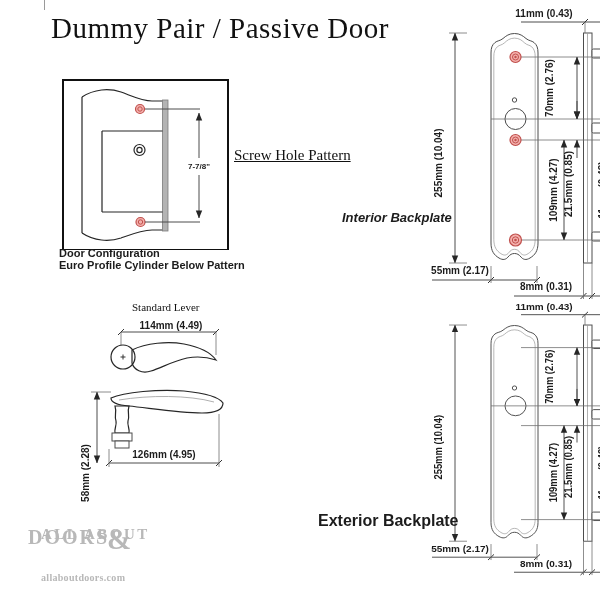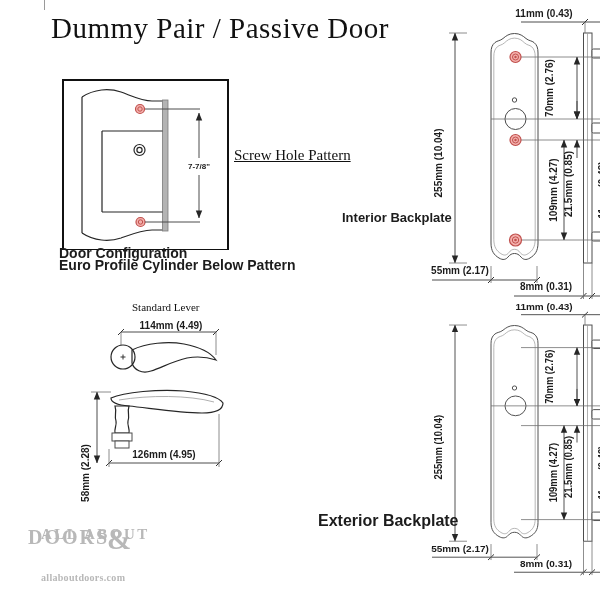--- a/index.html
+++ b/index.html
@@ -66,21 +66,21 @@
     <g>
       <path class="ln" d="M91,34 L146,34 M91,147 L146,147"></path>
       <line class="ln" x1="145" y1="38" x2="145" y2="83" marker-start="url(#arr-dc)"></line>
       <line class="ln" x1="145" y1="100" x2="145" y2="143" marker-end="url(#arr-dc)"></line>
       <text class="dim-sm" x="145" y="94" text-anchor="middle">7-7/8"</text>
     </g>
   </svg>
 
   <div class="abs serif-label" style="left:210px;top:147px;font-size:15px;text-decoration:underline;">Screw Hole Pattern</div>
 
-  <div class="abs bold-caption" style="left:35px;top:248px;font-size:14px;line-height:11.5px;">
+  <div class="abs bold-caption" style="left:35px;top:248px;font-size:11px;line-height:11.5px;">
     <div>Door Configuration</div>
     <div>Euro Profile Cylinder Below Pattern</div>
   </div>
 
   <div class="abs serif-label" style="left:108px;top:301px;font-size:11px;">Standard Lever</div>
 
   <svg class="abs" style="left:50px;top:318px;" width="165" height="195" viewBox="0 0 165 195">
     <defs>
       <marker id="arr-lv" viewBox="0 0 10 10" refX="9.5" refY="5" markerWidth="8" markerHeight="8" orient="auto-start-reverse">
           <path d="M0,1 L10,5 L0,9 Z" fill="#262626"></path>
@@ -216,21 +216,21 @@
     <g>
       <text class="dim" x="122" y="290" text-anchor="middle">8mm (0.31)</text>
       <line class="ln" x1="90" y1="296" x2="197" y2="296"></line>
       <line class="tick" x1="156.5" y1="299" x2="162.5" y2="293"></line>
       <line class="tick" x1="165" y1="299" x2="171" y2="293"></line>
       <line class="ref" x1="159.5" y1="263" x2="159.5" y2="299"></line>
       <line class="ref" x1="168" y1="263" x2="168" y2="299"></line>
     </g>
   </svg>
 
-  <div class="abs bold-caption" style="left:318px;top:210px;font-size:13px;">Interior Backplate</div>
+  <div class="abs bold-caption" style="left:318px;top:210px;font-size:13px;font-style:italic;">Interior Backplate</div>
 
   <svg class="abs" style="left:400px;top:294px;" width="200" height="282" viewBox="0 0 200 300" preserveAspectRatio="none">
     <defs>
       <marker id="arr-ex" viewBox="0 0 10 10" refX="9.5" refY="5" markerWidth="8" markerHeight="8" orient="auto-start-reverse">
           <path d="M0,1 L10,5 L0,9 Z" fill="#262626"></path>
         </marker>
     </defs>
     <g>
       <path class="shape" d="M67,53 C67,48 68,45 71,42.5 C73.5,40.5 76,41 79,38.5 C82,36 85,33.5 90.5,33.5 C96,33.5 99,36 102,38.5 C105,41 107.5,40.5 110,42.5 C113,45 114,48 114,53 L114,243 C114,251 111,255 106,258 C102,260.5 99,259.5 97,257 C95,254.5 93,253.5 90.5,253.5 C88,253.5 86,254.5 84,257 C82,259.5 79,260.5 75,258 C70,255 67,251 67,243 Z"></path>
       <path class="inner" d="M67,53 C67,48 68,45 71,42.5 C73.5,40.5 76,41 79,38.5 C82,36 85,33.5 90.5,33.5 C96,33.5 99,36 102,38.5 C105,41 107.5,40.5 110,42.5 C113,45 114,48 114,53 L114,243 C114,251 111,255 106,258 C102,260.5 99,259.5 97,257 C95,254.5 93,253.5 90.5,253.5 C88,253.5 86,254.5 84,257 C82,259.5 79,260.5 75,258 C70,255 67,251 67,243 Z" transform="translate(90.5,149) scale(0.88,0.96) translate(-90.5,-149)"></path>

